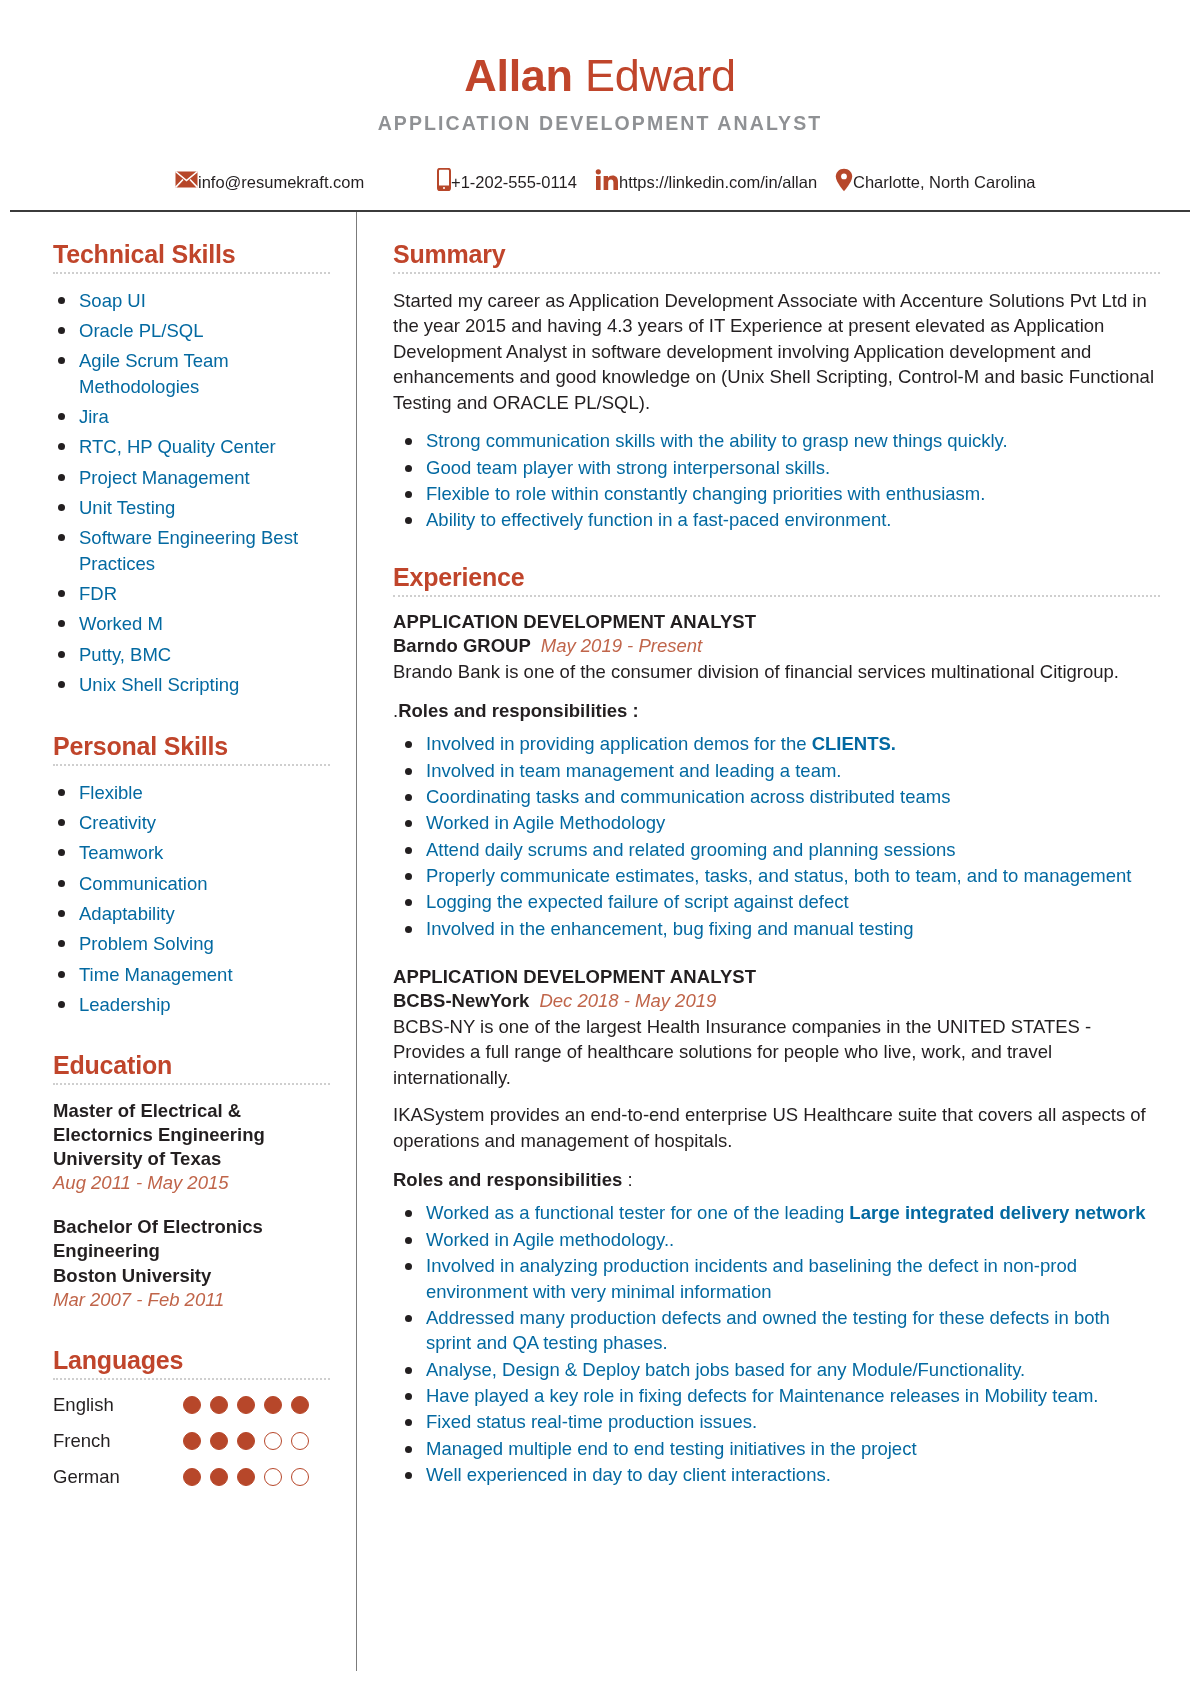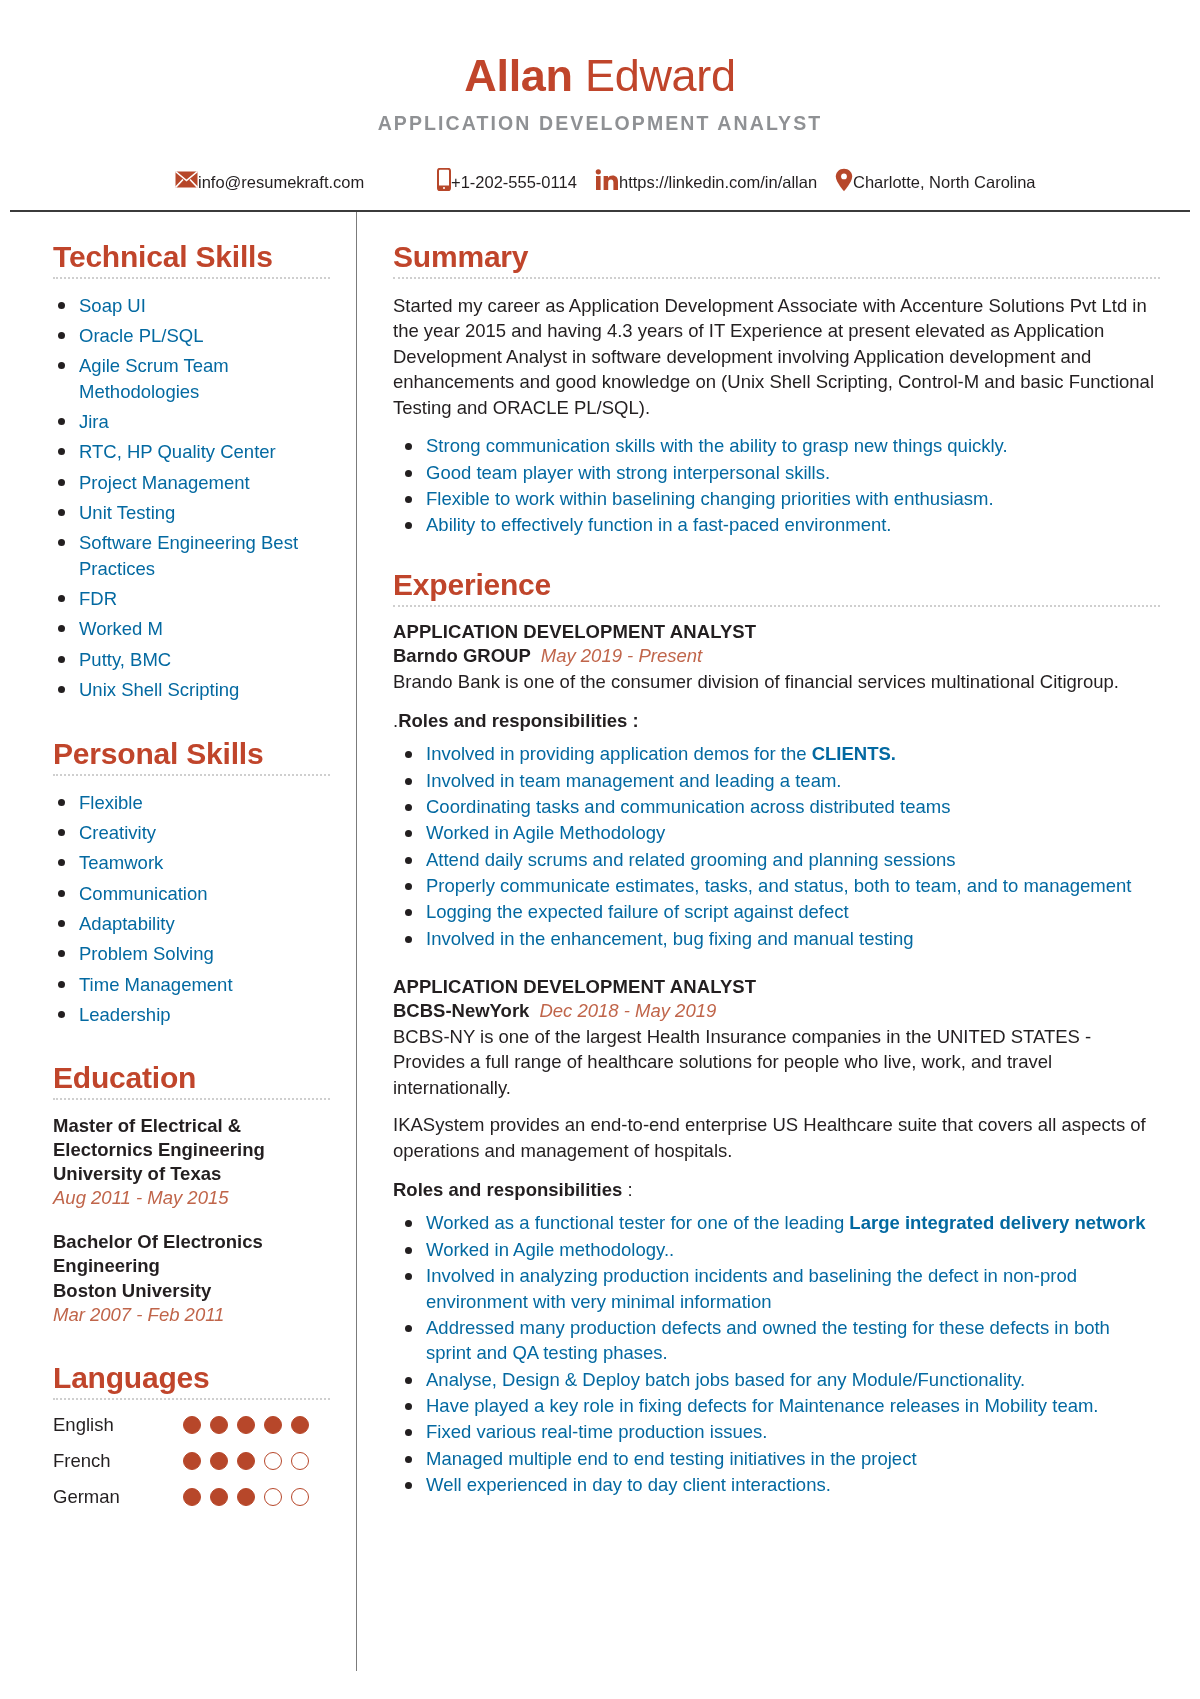--- a/index.html
+++ b/index.html
@@ -97,21 +97,21 @@
     margin-top: 0;
     margin-bottom: 0;
   }
   .col-right {
     flex: 1 1 auto;
     padding: 28px 32px 0 36px;
   }
 
   
   .sec-head {
-    font-size: 30px;
+    font-size: 25px;
     font-weight: bold;
     color: #c0452b;
     margin: 0 0 3px 0;
     letter-spacing: -0.2px;
   }
   .sec-rule {
     border-top: 2px dotted #cfcfcf;
     margin: 0 0 14px 0;
   }
   .section { margin-bottom: 34px; }
@@ -383,21 +383,21 @@
 
     <div class="col-right">
 
       <div class="section tight">
         <div class="sec-head">Summary</div>
         <div class="sec-rule"></div>
         <p class="para">Started my career as Application Development Associate with Accenture Solutions Pvt Ltd in the year 2015 and having 4.3 years of IT Experience at present elevated as Application Development Analyst in software development involving Application development and enhancements and good knowledge on (Unix Shell Scripting, Control-M and basic Functional Testing and ORACLE PL/SQL).</p>
         <ul class="bul">
           <li>Strong communication skills with the ability to grasp new things quickly.</li>
           <li>Good team player with strong interpersonal skills.</li>
-          <li>Flexible to work within baselining changing priorities with enthusiasm.</li>
+          <li>Flexible to role within constantly changing priorities with enthusiasm.</li>
           <li>Ability to effectively function in a fast-paced environment.</li>
         </ul>
       </div>
 
       <div class="section">
         <div class="sec-head">Experience</div>
         <div class="sec-rule"></div>
 
         <div class="job">
           <div class="job-role">APPLICATION DEVELOPMENT ANALYST</div>
@@ -430,21 +430,21 @@
           <div class="rr-head">
             <span></span><b>Roles and responsibilities</b><span> :</span>
           </div>
           <ul class="bul">
             <li><span>Worked as a functional tester for one of the leading </span><b>Large integrated delivery network</b></li>
             <li><span>Worked in Agile methodology..</span><b></b></li>
             <li><span>Involved in analyzing production incidents and baselining the defect in non-prod environment with very minimal information</span><b></b></li>
             <li><span>Addressed many production defects and owned the testing for these defects in both sprint and QA testing phases.</span><b></b></li>
             <li><span>Analyse, Design &amp; Deploy batch jobs based for any Module/Functionality.</span><b></b></li>
             <li><span>Have played a key role in fixing defects for Maintenance releases in Mobility team.</span><b></b></li>
-            <li><span>Fixed various real-time production issues.</span><b></b></li>
+            <li><span>Fixed status real-time production issues.</span><b></b></li>
             <li><span>Managed multiple end to end testing initiatives in the project</span><b></b></li>
             <li><span>Well experienced in day to day client interactions.</span><b></b></li>
           </ul>
         </div>
 
       </div>
 
     </div>
 
   </div>

